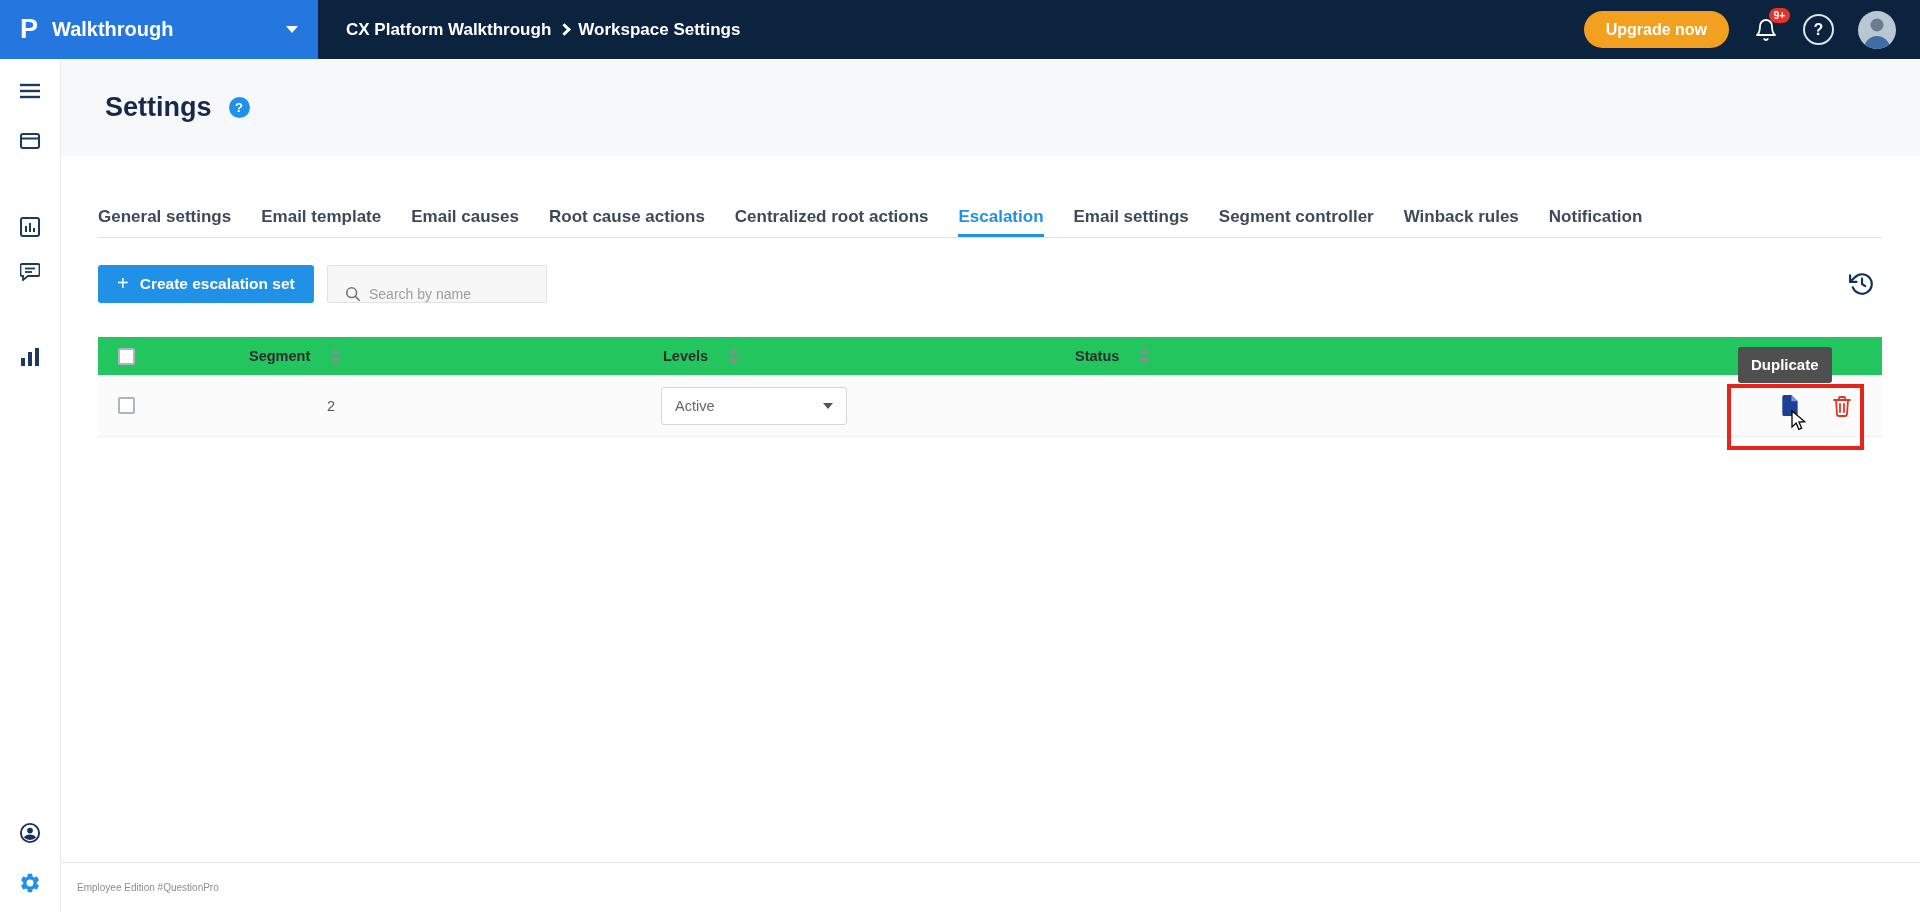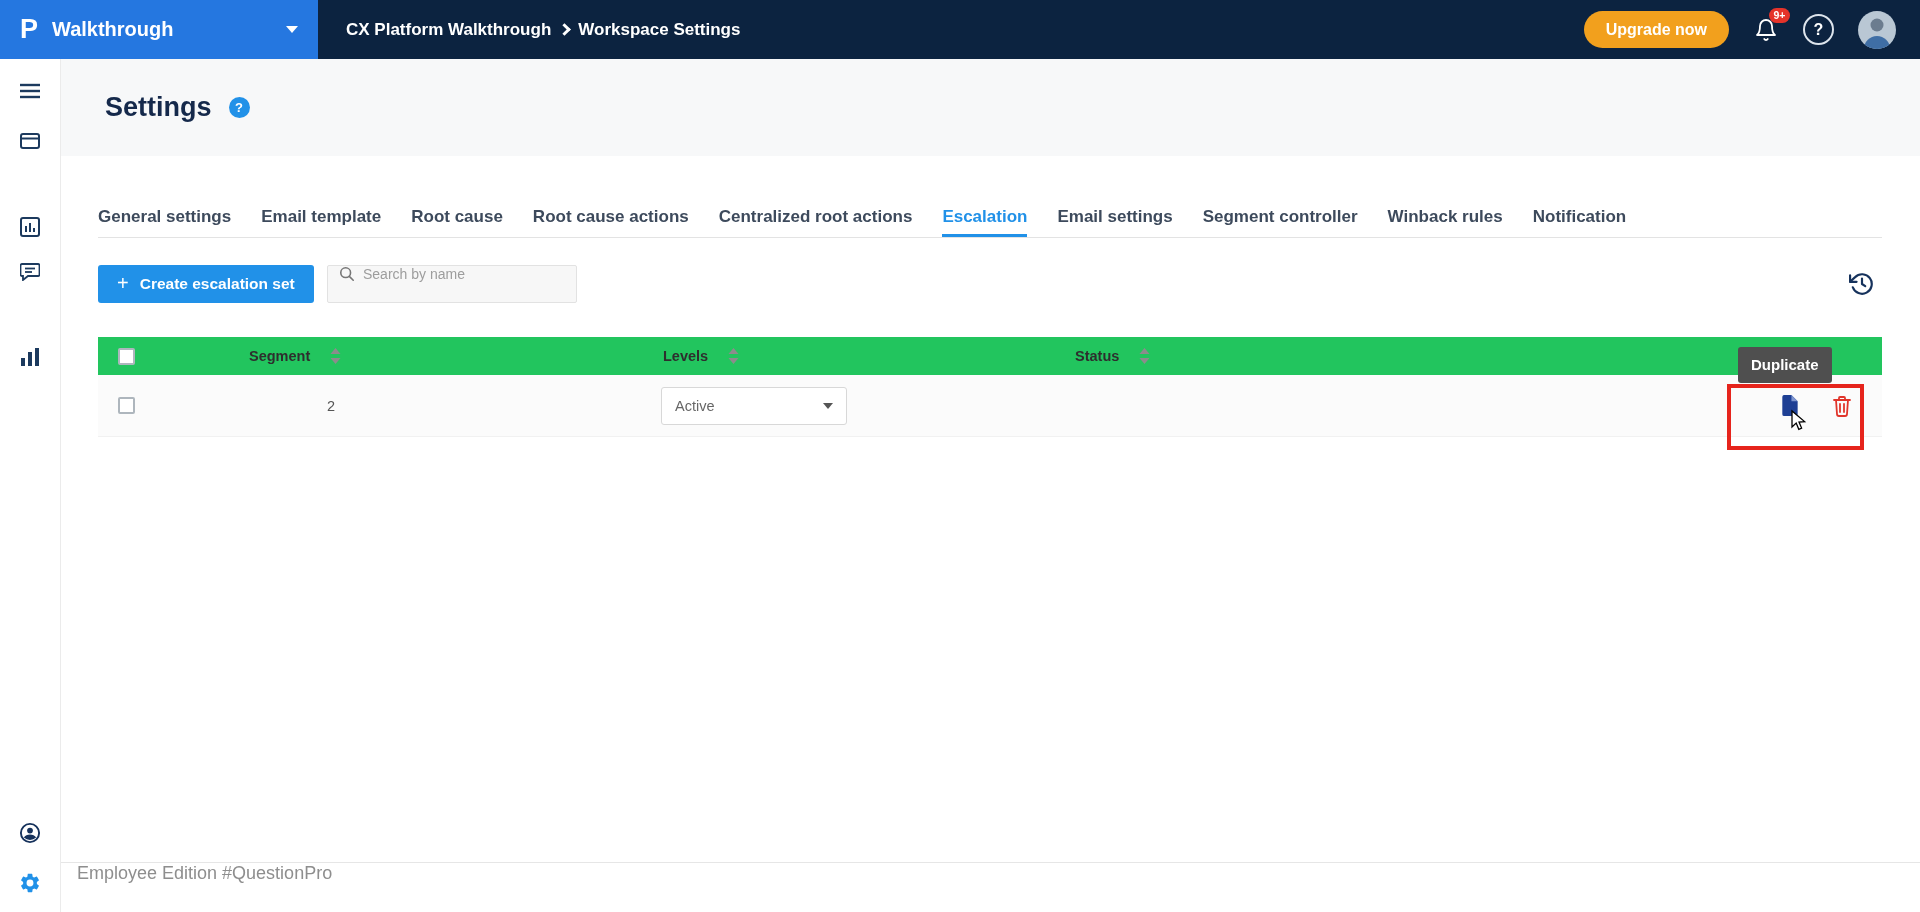--- a/index.html
+++ b/index.html
@@ -36,21 +36,21 @@
   .page-head { position:absolute; left:0; top:0; width:100%; height:97px; background:#f7f8f9; display:flex; align-items:center; padding-left:44px; }
   .page-title { font-size:27px; font-weight:700; color:#15294b; }
   .help-badge { width:21px; height:21px; border-radius:50%; background:#2191e8; color:#fff; font-size:13px; font-weight:700; display:flex; align-items:center; justify-content:center; margin-left:17px; cursor:pointer; }
 
   .tabs { position:absolute; left:37px; right:38px; top:139px; height:40px; border-bottom:1px solid #e3e3e3; display:flex; gap:30px; }
   .tab { font-size:17px; font-weight:600; color:#3d4a5c; line-height:37px; border-bottom:3px solid transparent; white-space:nowrap; cursor:pointer; }
   .tab.active { color:#2191e8; border-bottom-color:#2191e8; }
 
   .create-btn { position:absolute; left:37px; top:206px; height:38px; background:#2191e8; color:#fff; border:none; border-radius:3px; font-size:15.5px; font-weight:600; font-family:inherit; display:flex; align-items:center; gap:11px; padding:0 19px; cursor:pointer; }
   .plus { font-size:20px; font-weight:400; margin-top:-2px; }
-  .search-box { position:absolute; left:266px; top:206px; width:250px; height:38px; background:#f7f7f7; border:1px solid #e2e2e2; border-radius:2px; display:flex; align-items:flex-start; gap:8px; padding:0 11px; }
+  .search-box { position:absolute; left:266px; top:206px; width:220px; height:38px; background:#f7f7f7; border:1px solid #e2e2e2; border-radius:2px; display:flex; align-items:flex-end; gap:8px; padding:0 17px; }
   .search-box input { flex:1; min-width:0; border:none; background:transparent; outline:none; font-size:14px; color:#555; font-family:inherit; }
   .search-box input::placeholder { color:#9d9d9d; }
   .history-btn { position:absolute; right:45px; top:212px; width:26px; height:26px; cursor:pointer; display:flex; }
 
   .table { position:absolute; left:37px; right:38px; top:278px; }
   .thead { display:flex; align-items:center; height:38px; background:#22c55e; }
   .trow { display:flex; align-items:center; height:62px; background:#fbfbfb; border-bottom:1px solid #f1f1f1; }
   .col-check { flex:0 0 151px; padding-left:20px; display:flex; align-items:center; }
   .col-seg { flex:0 0 414px; display:flex; align-items:center; }
   .col-levels { flex:0 0 412px; display:flex; align-items:center; }
@@ -62,21 +62,21 @@
   .levels-val { padding-left:78px; font-size:14.5px; color:#555; }
   .status-select { width:186px; height:38px; border:1px solid #d8d8d8; border-radius:3px; background:#fff; display:flex; align-items:center; justify-content:space-between; padding:0 13px; cursor:pointer; }
   .status-text { font-size:14.5px; color:#666; }
   .select-caret { width:0; height:0; border-left:5px solid transparent; border-right:5px solid transparent; border-top:6px solid #555; }
   .icon-btn { cursor:pointer; display:flex; }
 
   .tooltip { position:absolute; left:1738px; top:347px; height:36px; line-height:36px; background:#4f4f4f; color:#fff; font-size:15px; font-weight:700; padding:0 13px; border-radius:3px; z-index:40; }
   .highlight-box { position:absolute; left:1727px; top:384px; width:137px; height:66px; border:4px solid #e6241c; z-index:50; pointer-events:none; }
   .cursor-icon { position:absolute; left:1786px; top:409px; z-index:60; pointer-events:none; }
 
-  .footer { position:absolute; left:61px; bottom:0; width:1859px; height:50px; border-top:1px solid #e6e6e6; background:#fff; display:flex; align-items:flex-start; padding-left:16px; font-size:18px; color:#8e8e8e; z-index:4; }
+  .footer { position:absolute; left:61px; bottom:0; width:1859px; height:50px; border-top:1px solid #e6e6e6; background:#fff; display:flex; align-items:center; padding-left:16px; font-size:10px; color:#8e8e8e; z-index:4; }
 </style>
 </head>
 <body>
 
 <div class="topbar">
   <div class="brand">
     <span class="logo-p">P</span>
     <span class="brand-name">Walkthrough</span>
     <span class="brand-caret"></span>
   </div>
@@ -164,21 +164,21 @@
   <div class="page-head">
     <span class="page-title">Settings</span>
     <span class="help-badge">
         <span>?</span>
       </span>
   </div>
 
   <div class="tabs">
     <span class="tab">General settings</span>
     <span class="tab">Email template</span>
-    <span class="tab">Root cause</span>
+    <span class="tab">Email causes</span>
     <span class="tab">Root cause actions</span>
     <span class="tab">Centralized root actions</span>
     <span class="tab active">Escalation</span>
     <span class="tab">Email settings</span>
     <span class="tab">Segment controller</span>
     <span class="tab">Winback rules</span>
     <span class="tab">Notification</span>
   </div>
 
   <button class="create-btn">

